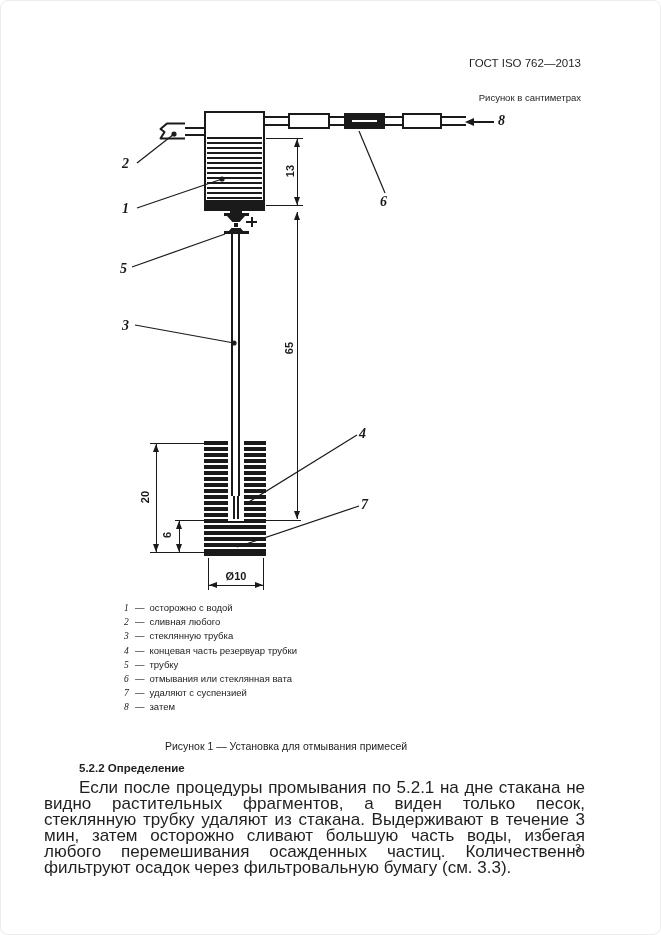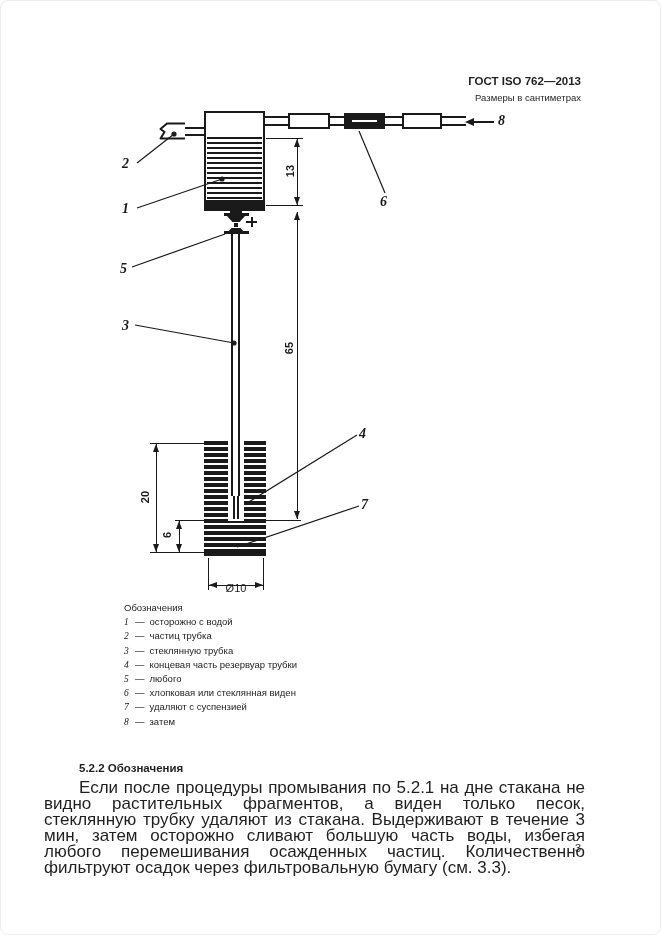--- a/index.html
+++ b/index.html
@@ -4,21 +4,21 @@
 <style>
   :root{ --ink:#1a1a1a; --paper:#ffffff; }
   html,body{margin:0;padding:0;background:#fff;}
   .page{
     position:relative; width:661px; height:935px; background:var(--paper);
     font-family:"Liberation Sans", sans-serif; color:#1f1f1f; overflow:hidden;
     border:1px solid #ececec; border-radius:8px; box-sizing:border-box;
   }
   .abs{position:absolute;}
   
-  .doc-code{top:74px; right:79px; font-size:11.5px; font-weight:bold;}
+  .doc-code{top:56px; right:79px; font-size:11.5px; font-weight:normal;}
   .units-note{top:91px; right:79px; font-size:9.5px;}
   .reservoir{left:203px; top:110px; width:61px; height:100px; border:2px solid var(--ink); background:#fff; box-sizing:border-box;}
   .water-hatch{left:206px; top:136px; width:55px; height:65px;
     background:repeating-linear-gradient(to bottom, var(--ink) 0 2.5px, #fff 2.5px 5px);}
   .reservoir-bottom{left:205px; top:199px; width:57px; height:9px; background:var(--ink);}
   .tube-h{left:263px; top:115px; width:202px; height:10px; border-top:2px solid var(--ink); border-bottom:2px solid var(--ink); box-sizing:border-box;}
   .conn-box{top:112px; height:16px; border:2px solid var(--ink); background:#fff; box-sizing:border-box;}
   .conn1{left:287px; width:42px;}
   .conn2{left:401px; width:40px;}
   .cotton{left:343px; top:112px; width:41px; height:16px; background:var(--ink);}
@@ -47,41 +47,41 @@
   .dimv{width:1px;}
   .ar{width:0;height:0;}
   .ar-up{border-left:3px solid transparent;border-right:3px solid transparent;border-bottom:8px solid var(--ink);}
   .ar-dn{border-left:3px solid transparent;border-right:3px solid transparent;border-top:8px solid var(--ink);}
   .ar-lf{border-top:3px solid transparent;border-bottom:3px solid transparent;border-right:8px solid var(--ink);}
   .ar-rt{border-top:3px solid transparent;border-bottom:3px solid transparent;border-left:8px solid var(--ink);}
   .ar-water{border-top:4px solid transparent;border-bottom:4px solid transparent;border-right:9px solid var(--ink);}
   
   .part-label{font-family:"Liberation Serif", serif; font-style:italic; font-weight:bold; font-size:14px; color:var(--ink);}
   .dim-text{font-size:11px; font-weight:bold; color:var(--ink); width:30px; text-align:center; transform:rotate(-90deg);}
-  .dim-text-h{font-size:11px; font-weight:normal; color:var(--ink); width:60px; text-align:center;margin-top:12px;}
+  .dim-text-h{font-size:11px; font-weight:bold; color:var(--ink); width:60px; text-align:center;}
   .leaders{left:0; top:0; pointer-events:none;}
   
   .legend{left:123px; top:600px; font-size:9.5px; line-height:14.2px; color:#222;}
   .legend-title{margin-bottom:0;}
   .legend-row{display:flex; white-space:nowrap;}
   .legend-num{font-family:"Liberation Serif", serif; font-style:italic; width:9px;}
   .legend-dash{margin:0 5px 0 2px;}
   
   .caption{left:0; top:739px; width:570px; text-align:center; font-size:10.5px;}
   .sec-heading{left:78px; top:761px; font-size:11.5px; font-weight:bold;}
   .body-text{left:43px; top:779px; width:541px; font-size:17px; line-height:15.9px; text-align:justify; text-indent:35px;}
   .page-num{left:574px; top:841px; font-size:11px;}
 </style>
 </head>
 <body>
 
 <div class="page">
 
   <div class="abs doc-code">ГОСТ ISO 762—2013</div>
-  <div class="abs units-note">Размеры в сантиметрах</div>
+  <div class="abs units-note">Рисунок в сантиметрах</div>
 
   <div>
 
     <div class="abs reservoir"></div>
     <div class="abs water-hatch"></div>
     <div class="abs reservoir-bottom"></div>
 
     <div class="abs spout-tube"></div>
     <svg class="abs" style="left:157px; top:121px;" width="28" height="19">
       <path d="M27,1.5 H9 L2.5,7 L6.5,10 L2.5,16.5 H27" fill="#ffffff" stroke="#1a1a1a" stroke-width="2" stroke-linejoin="round"></path>
@@ -166,62 +166,62 @@
     <div class="abs part-label" style="left:121px; top:155px;">2</div>
     <div class="abs part-label" style="left:121px; top:317px;">3</div>
     <div class="abs part-label" style="left:358px; top:425px;">4</div>
     <div class="abs part-label" style="left:119px; top:260px;">5</div>
     <div class="abs part-label" style="left:379px; top:193px;">6</div>
     <div class="abs part-label" style="left:360px; top:496px;">7</div>
     <div class="abs part-label" style="left:497px; top:112px;">8</div>
   </div>
 
   <div class="abs legend">
-    <div class="legend-title">Обозначения</div>
     <div class="legend-row">
       <span class="legend-num">1</span>
       <span class="legend-dash">—</span>
       <span>осторожно с водой</span>
     </div>
     <div class="legend-row">
       <span class="legend-num">2</span>
       <span class="legend-dash">—</span>
-      <span>частиц трубка</span>
+      <span>сливная любого</span>
     </div>
     <div class="legend-row">
       <span class="legend-num">3</span>
       <span class="legend-dash">—</span>
       <span>стеклянную трубка</span>
     </div>
     <div class="legend-row">
       <span class="legend-num">4</span>
       <span class="legend-dash">—</span>
       <span>концевая часть резервуар трубки</span>
     </div>
     <div class="legend-row">
       <span class="legend-num">5</span>
       <span class="legend-dash">—</span>
-      <span>любого</span>
+      <span>трубку</span>
     </div>
     <div class="legend-row">
       <span class="legend-num">6</span>
       <span class="legend-dash">—</span>
-      <span>хлопковая или стеклянная виден</span>
+      <span>отмывания или стеклянная вата</span>
     </div>
     <div class="legend-row">
       <span class="legend-num">7</span>
       <span class="legend-dash">—</span>
       <span>удаляют с суспензией</span>
     </div>
     <div class="legend-row">
       <span class="legend-num">8</span>
       <span class="legend-dash">—</span>
       <span>затем</span>
     </div>
   </div>
 
-
-  <div class="abs sec-heading">5.2.2 Обозначения</div>
+  <div class="abs caption">Рисунок 1 — Установка для отмывания примесей</div>
+
+  <div class="abs sec-heading">5.2.2 Определение</div>
   <div class="abs body-text">Если после процедуры промывания по 5.2.1 на дне стакана не видно растительных фрагментов, а виден только песок, стеклянную трубку удаляют из стакана. Выдерживают в течение 3 мин, затем осторожно сливают большую часть воды, избегая любого перемешивания осажденных частиц. Количественно фильтруют осадок через фильтровальную бумагу (см. 3.3).</div>
 
   <div class="abs page-num">3</div>
 
 </div>
 
 </body></html>

